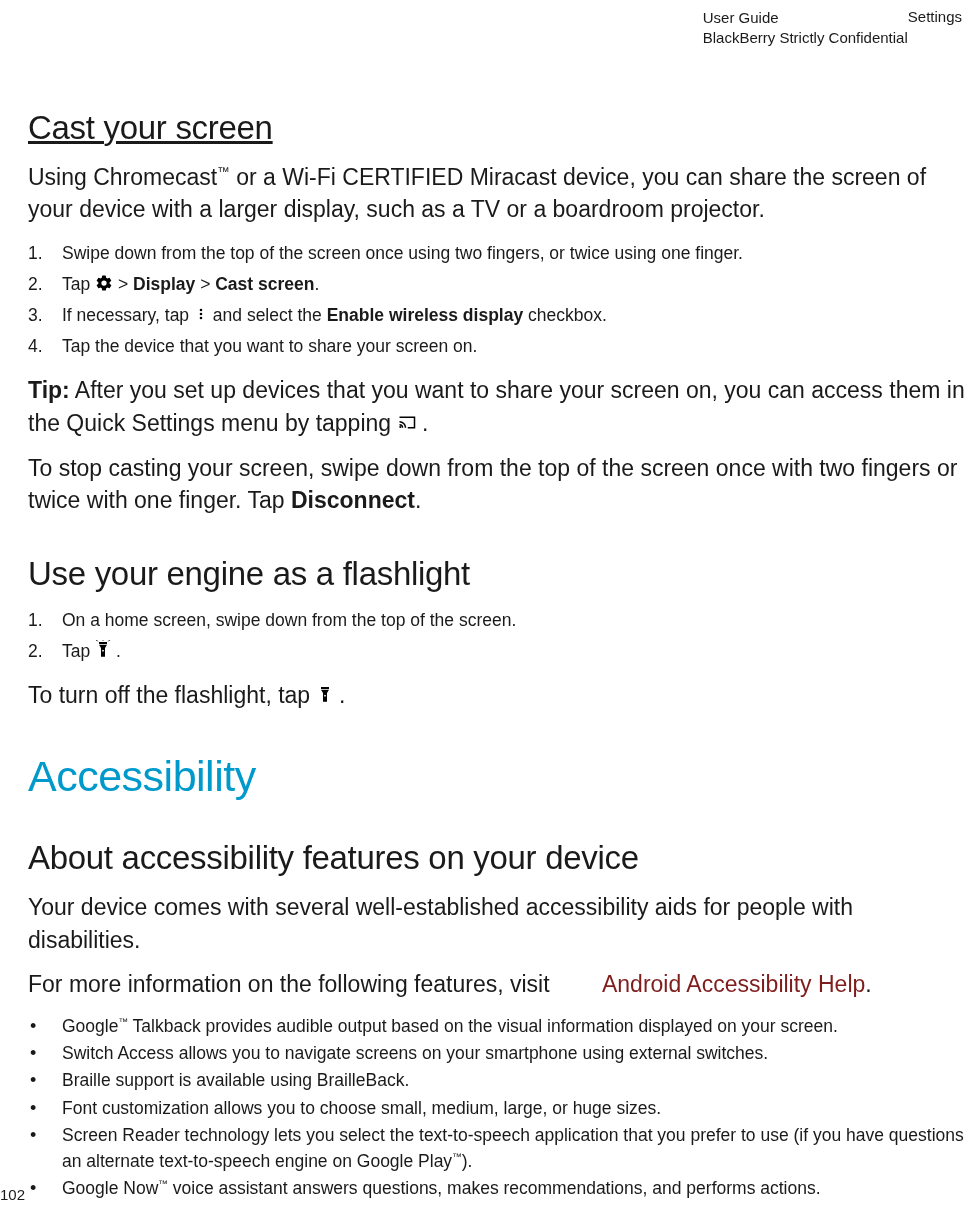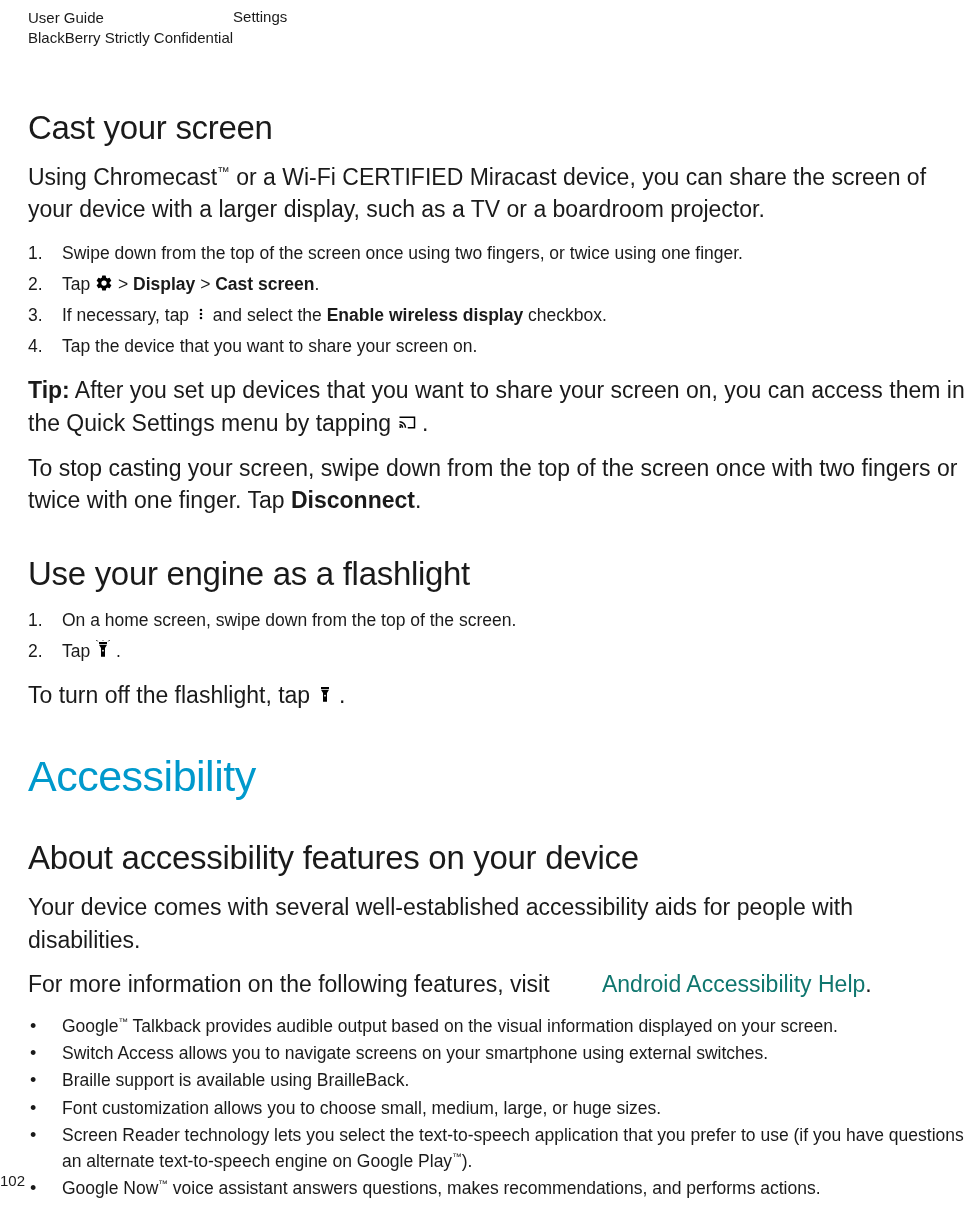--- a/index.html
+++ b/index.html
@@ -6,35 +6,35 @@
     body {
       font-family: "Helvetica Neue", Arial, sans-serif;
       width: 980px;
       height: 1213px;
       padding: 8px 0 12px 28px;
       color: #1a1a1a;
       position: relative;
     }
     .header {
       display: flex;
-      justify-content: flex-start;
+      justify-content: flex-end;
       font-size: 15px;
       margin-bottom: 60px;
       padding-right: 18px;
     }
     .header-left { line-height: 1.35; }
     .header-right { padding-right: 0; }
     h2.section-heading {
       font-size: 33px;
       font-weight: 400;
       margin-bottom: 14px;
       margin-top: 38px;
       letter-spacing: -0.3px;
     }
-    h2.section-heading:first-of-type { margin-top: 0; }
+    h2.section-heading:first-of-type { margin-top: 0; text-decoration: underline; }
     h1.major-heading {
       font-size: 43px;
       font-weight: 400;
       color: #0099cc;
       margin-top: 40px;
       margin-bottom: 32px;
       letter-spacing: -0.5px;
     }
     p.body-text {
       font-size: 23px;
@@ -75,24 +75,24 @@
     }
     ul.bulleted li::before {
       content: "•";
       position: absolute;
       left: 2px;
       top: 0;
       font-size: 18px;
     }
     .bold { font-weight: 700; }
     sup.tm { font-size: 0.55em; vertical-align: super; }
-    a.link { color: #0f766e; text-decoration: none; margin-left: 46px; }
+    a.link { color: #7f1d1d; text-decoration: none; margin-left: 46px; }
     .page-number {
       position: absolute;
-      bottom: 24px;
+      bottom: 10px;
       left: 0;
       font-size: 15px;
     }
     .icon {
       display: inline-block;
       vertical-align: middle;
       position: relative;
       top: -2px;
     }
     .icon svg { display: block; }

